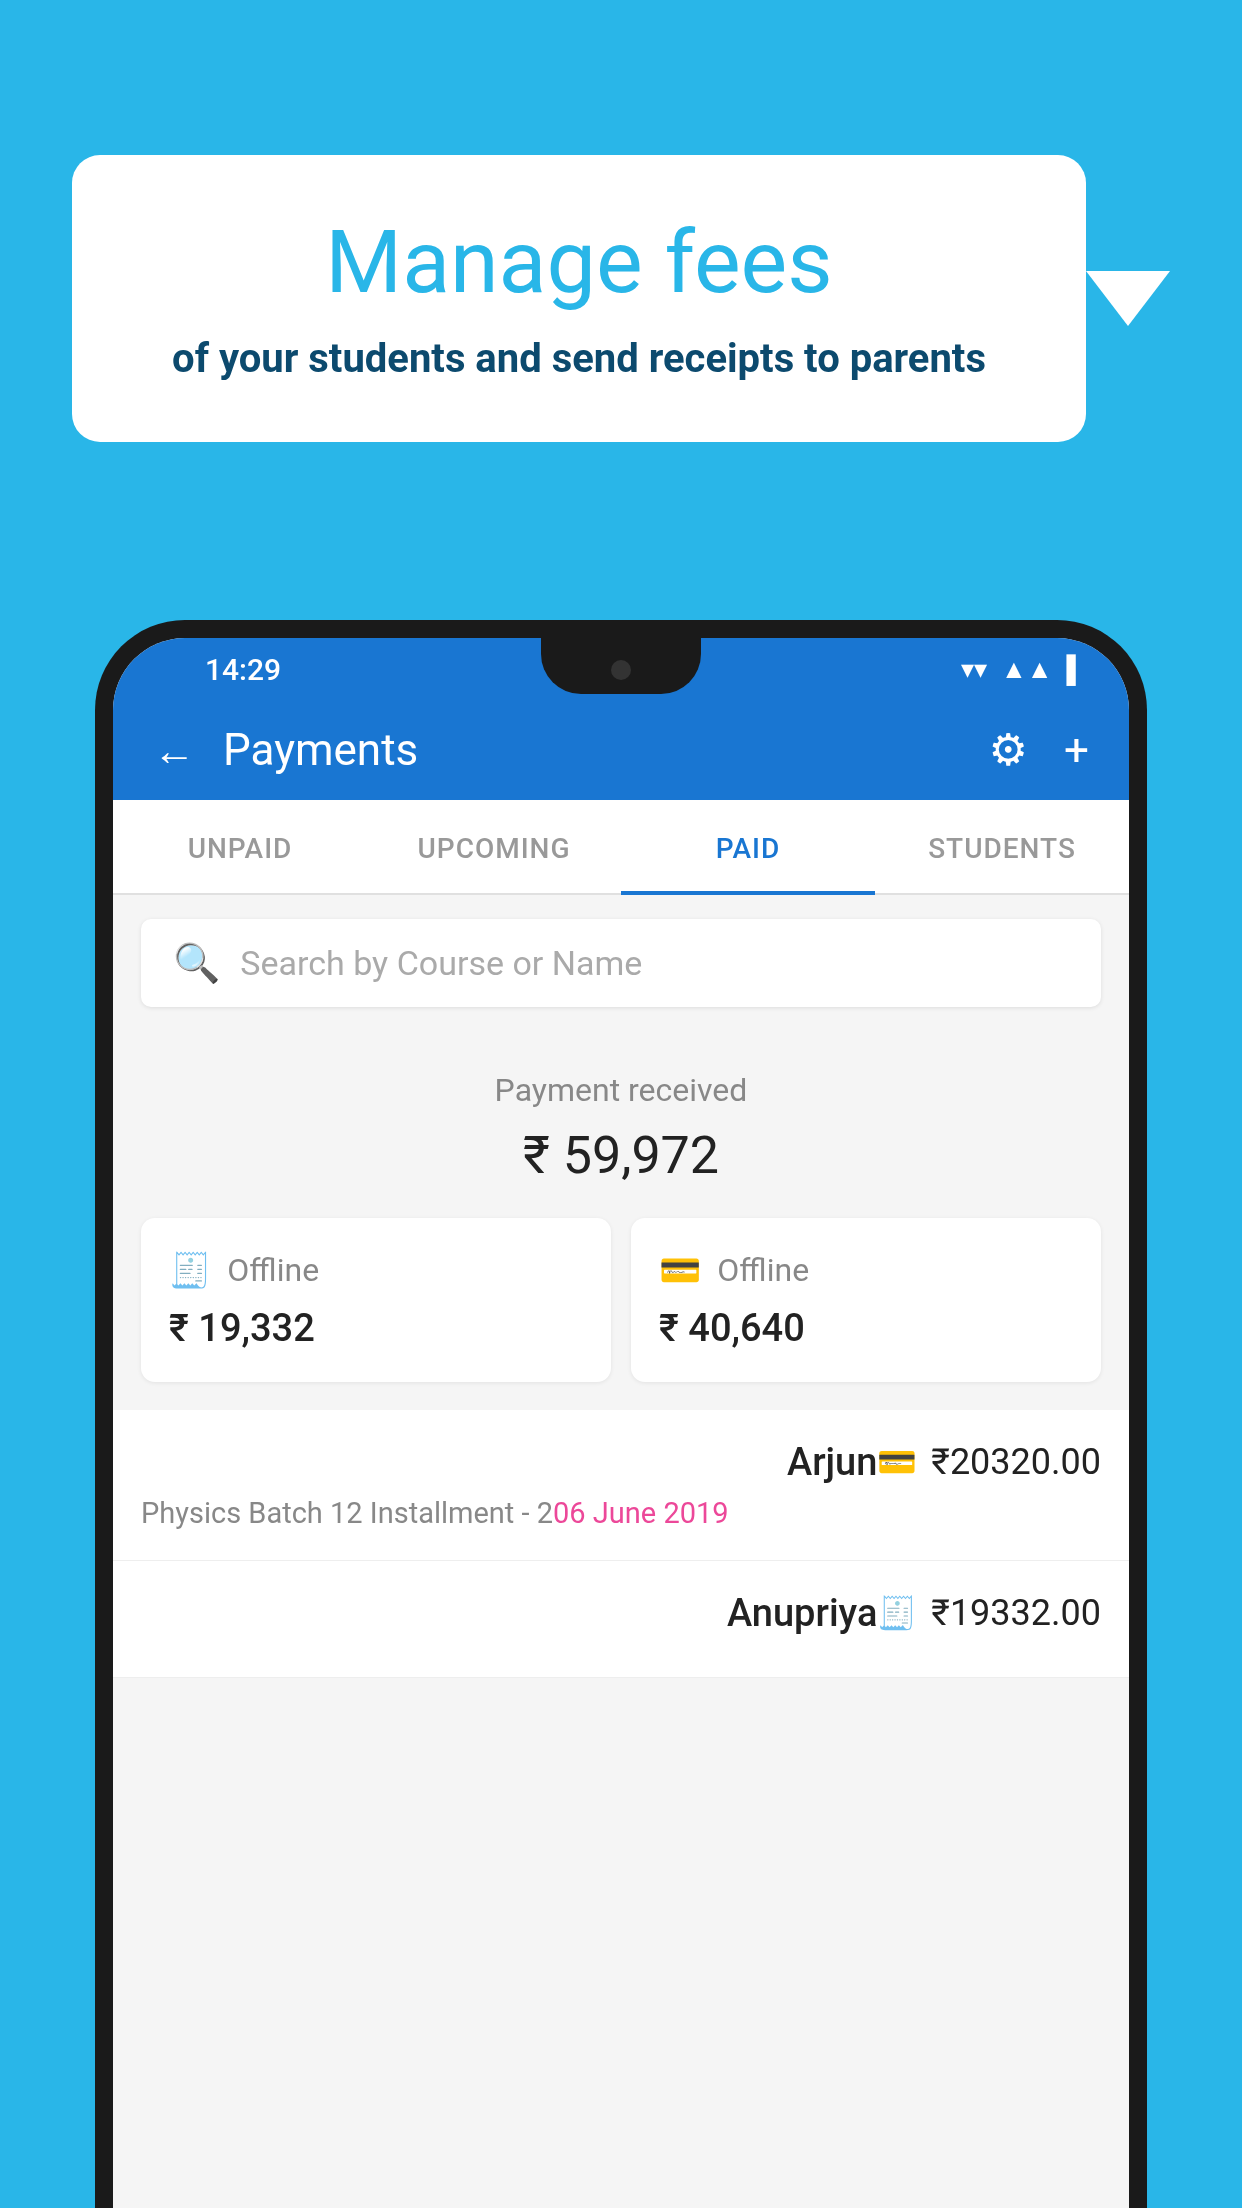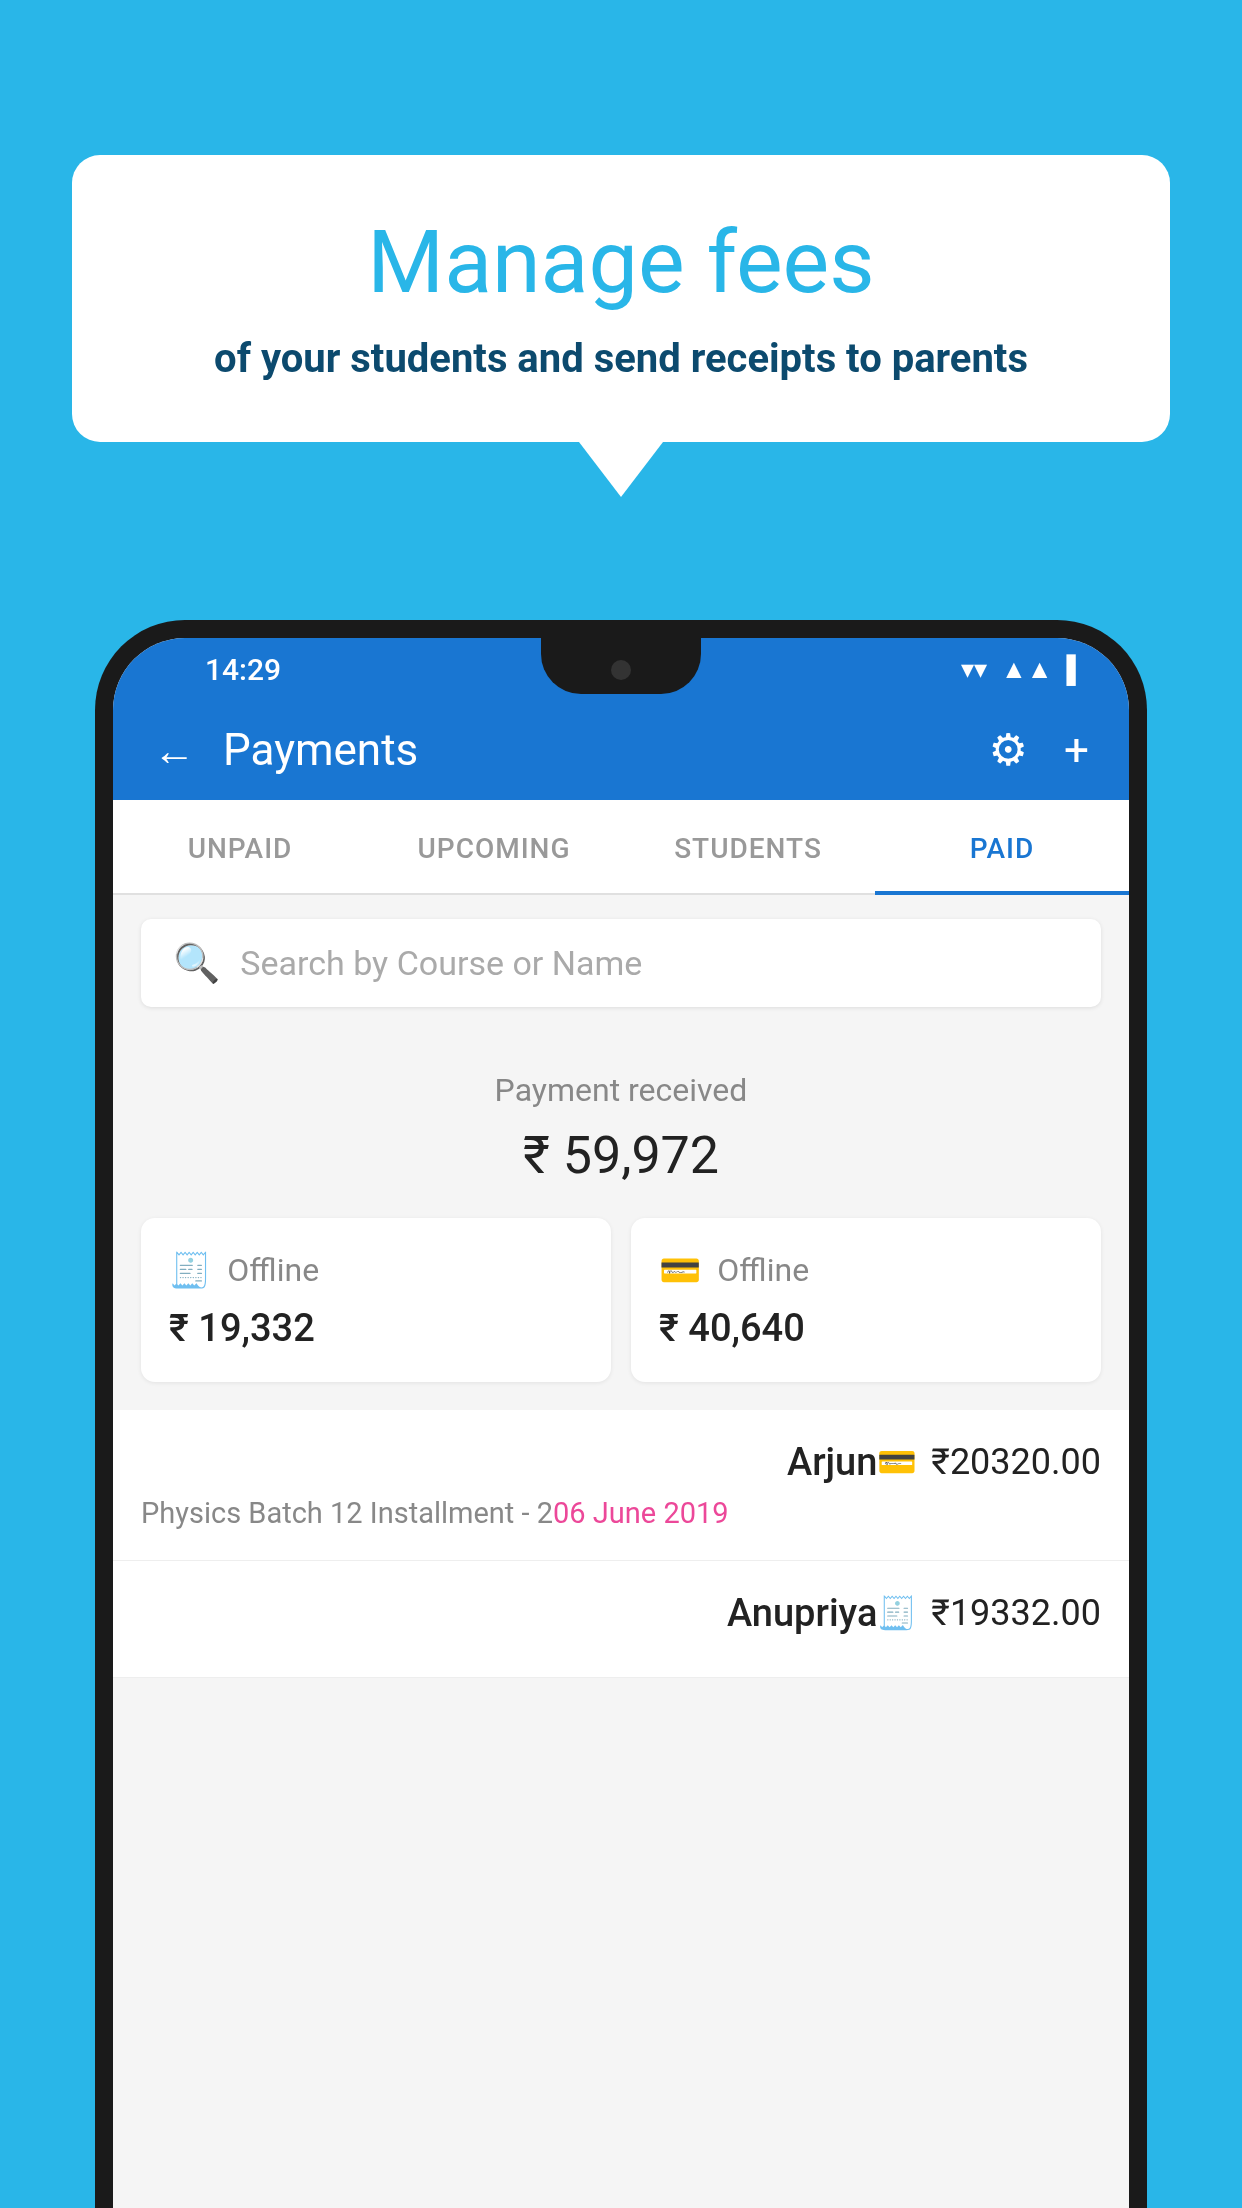--- a/index.html
+++ b/index.html
@@ -13,21 +13,21 @@
       overflow: hidden;
     }
 
     
     .speech-bubble-container {
       position: absolute;
       top: 155px;
       left: 72px;
       right: 72px;
       display: flex;
-      flex-direction: column;
+      flex-direction: row;
       align-items: center;
     }
 
     .speech-bubble {
       background: white;
       border-radius: 28px;
       padding: 55px 60px 60px;
       text-align: center;
       width: 100%;
     }
@@ -408,22 +408,22 @@
       </div>
       <div class="header-right">
         <span class="gear-icon">⚙</span>
         <span class="plus-icon">+</span>
       </div>
     </div>
 
     <div class="tabs">
       <div class="tab">UNPAID</div>
       <div class="tab">UPCOMING</div>
+      <div class="tab active">PAID</div>
       <div class="tab">STUDENTS</div>
-      <div class="tab active">PAID</div>
     </div>
 
     <div class="search-container">
       <div class="search-bar">
         <span class="search-icon-unicode">🔍</span>
         <span class="search-placeholder">Search by Course or Name</span>
       </div>
     </div>
 
     <div class="payment-received">

